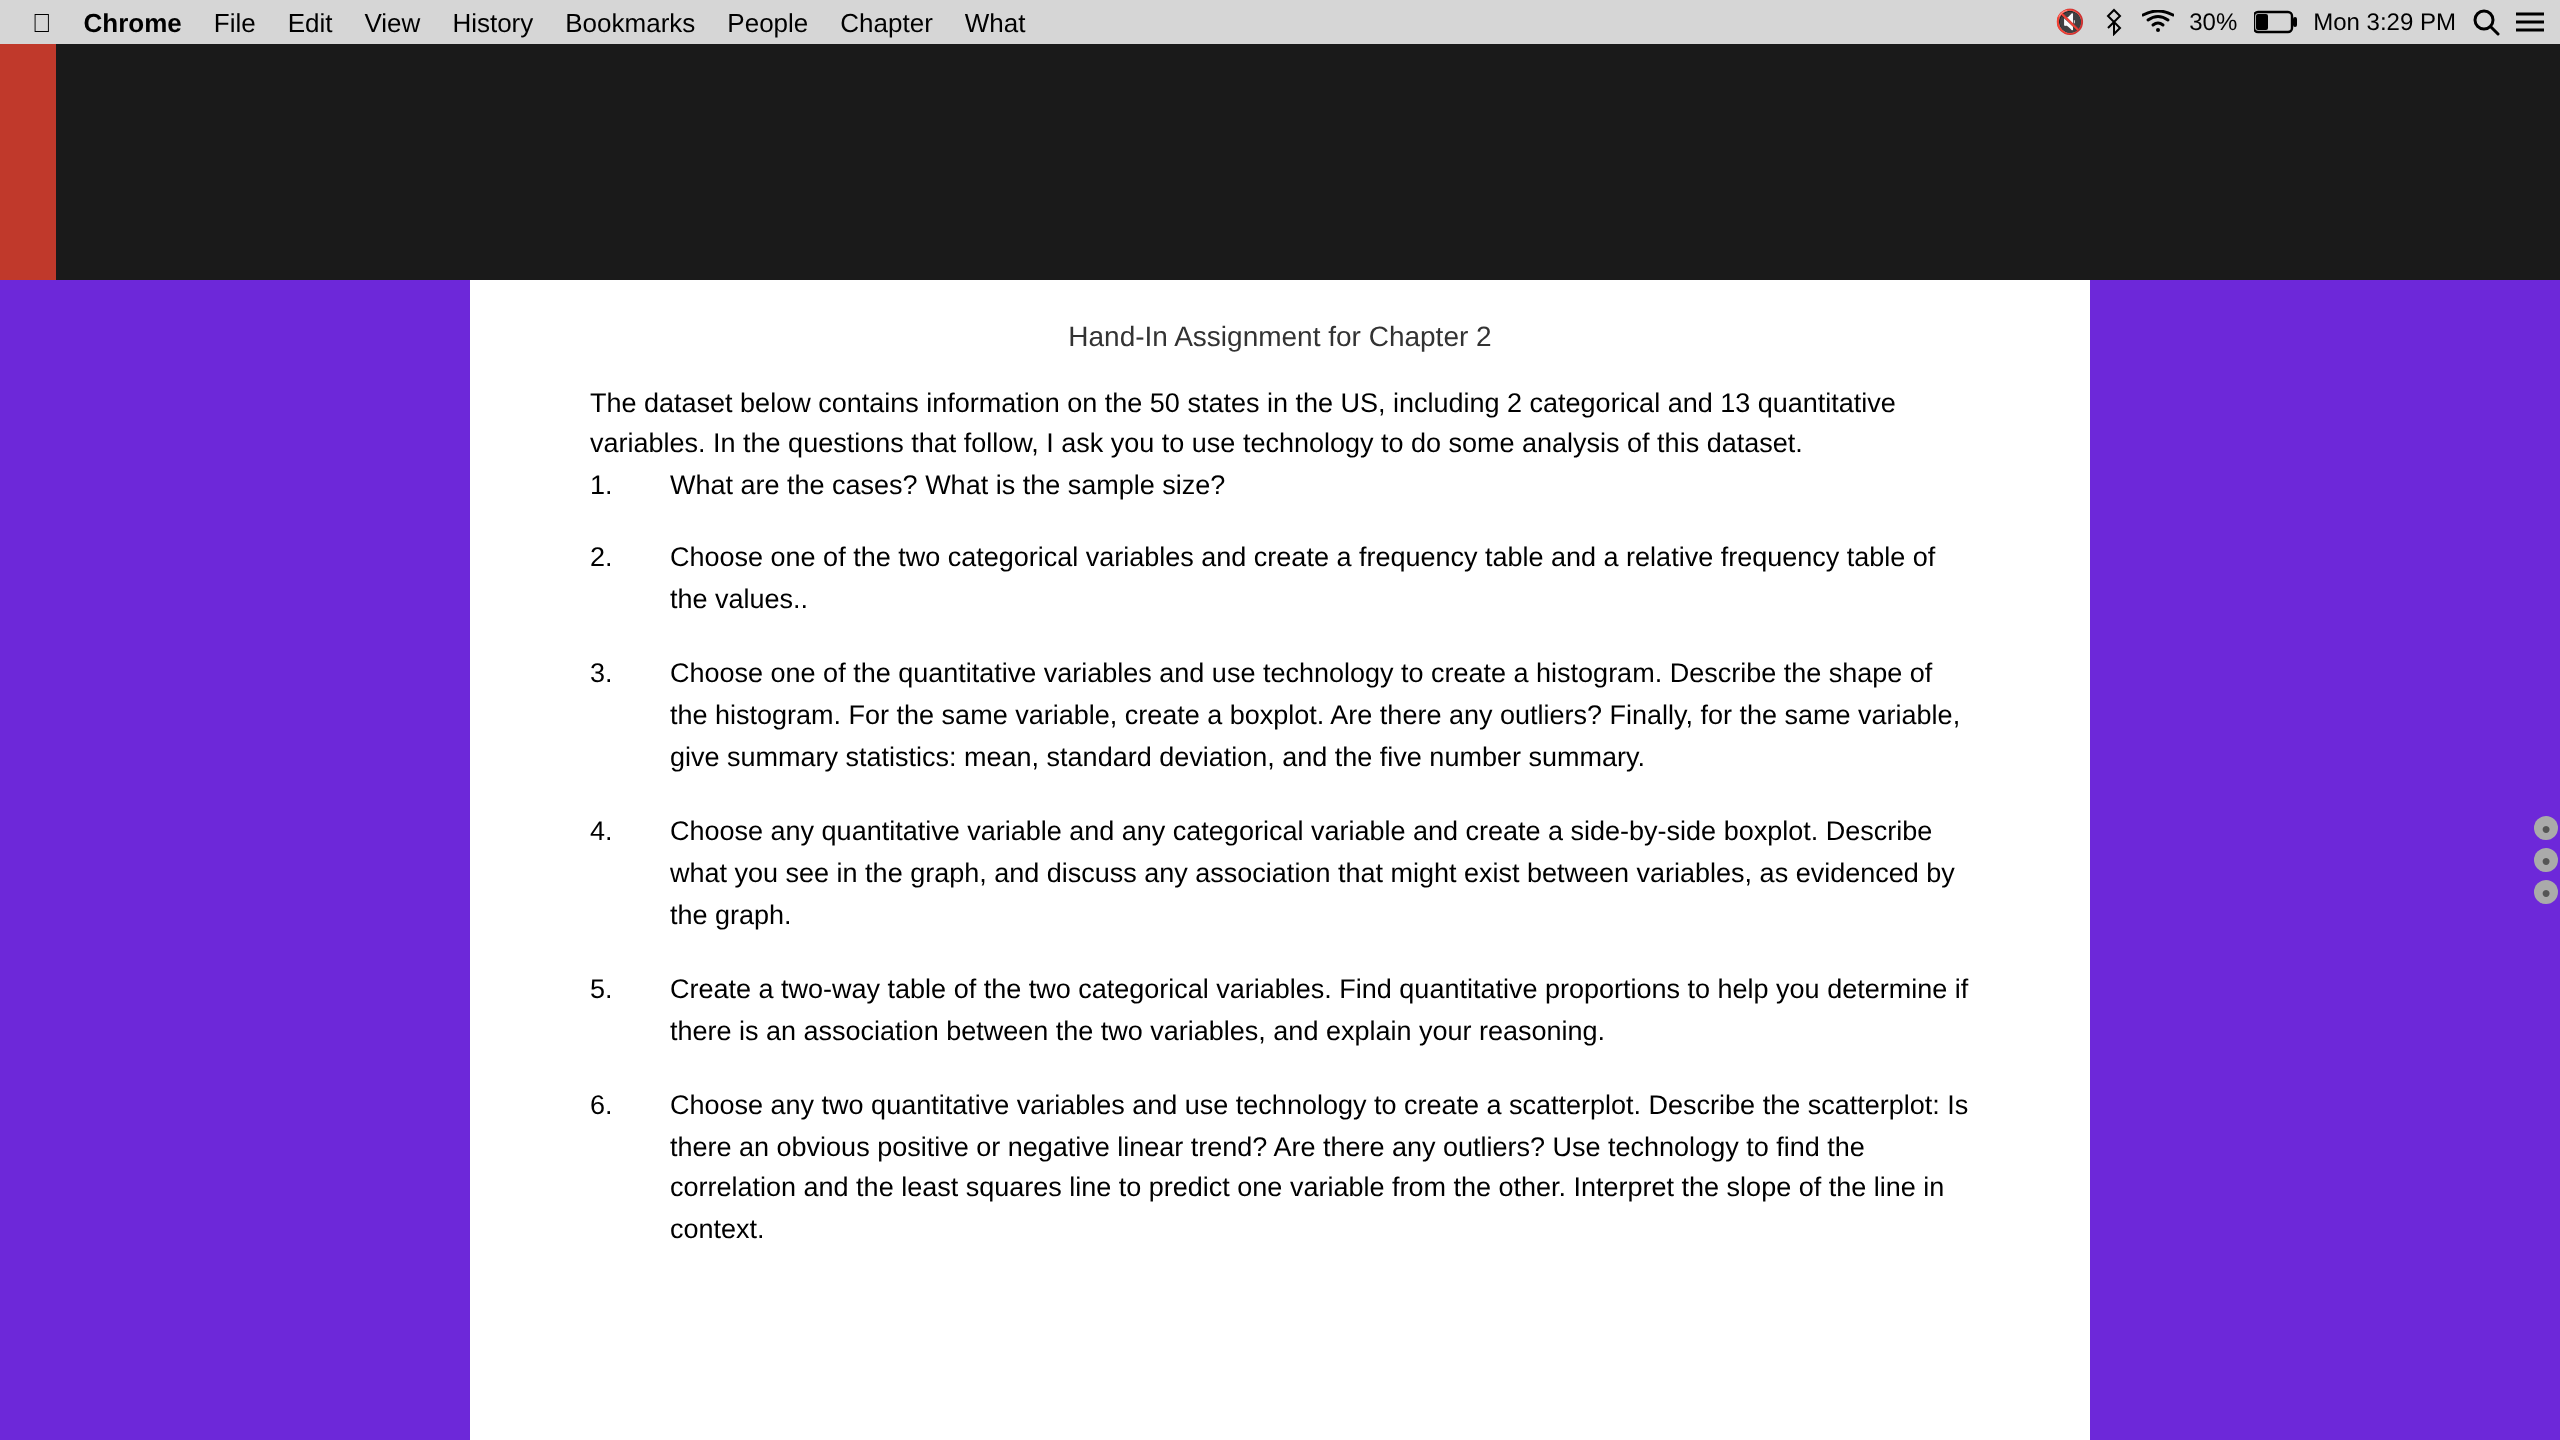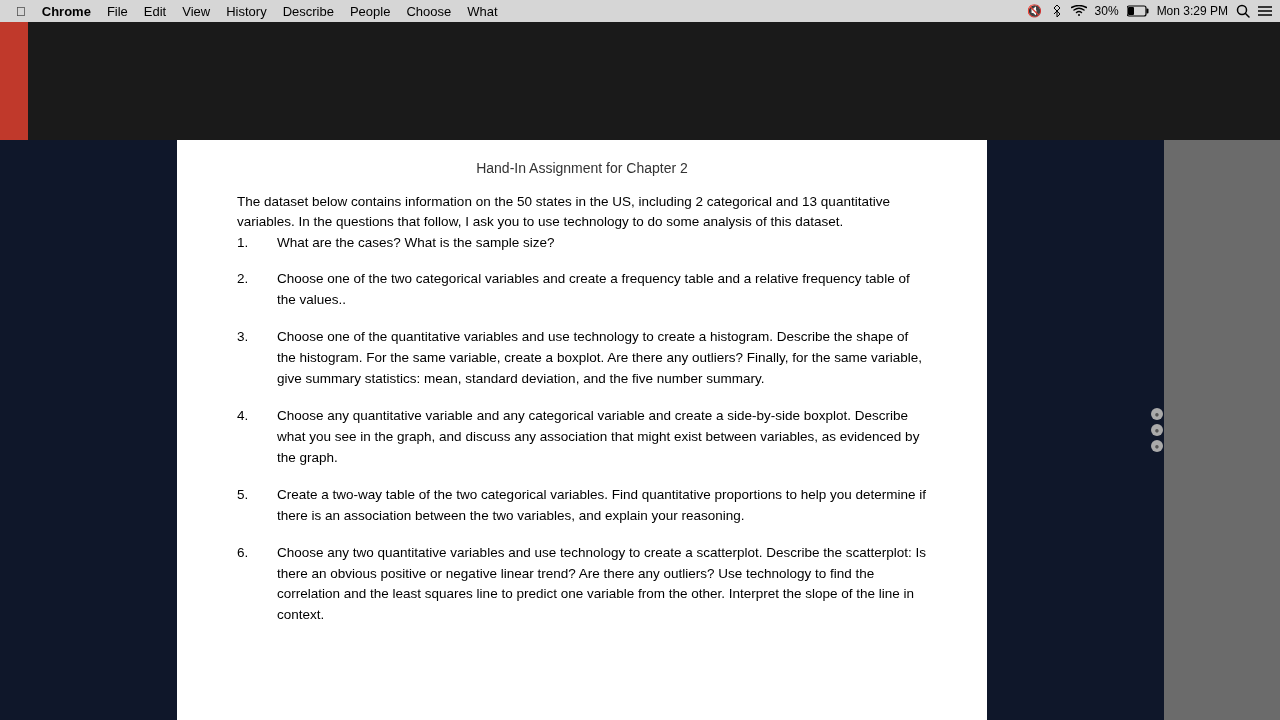--- a/index.html
+++ b/index.html
@@ -67,23 +67,23 @@
       position: absolute;
       left: 0;
       top: 0;
       width: 28px;
       height: 118px;
       background: #c0392b;
     }
 
     
     #page-wrapper {
-      width: 1164px;
+      width: 1280px;
       height: 580px;
-      background: #0f172a;
+      background: #6d28d9;
       display: flex;
       justify-content: center;
       overflow: hidden;
       position: relative;
     }
 
     #document-panel {
       width: 810px;
       background: #ffffff;
       padding: 20px 60px 20px 60px;
@@ -161,23 +161,23 @@
 </head>
 <body>
 
 <div id="menubar">
   <span class="menu-item"></span>
   <span class="menu-item bold">Chrome</span>
   <span class="menu-item">File</span>
   <span class="menu-item">Edit</span>
   <span class="menu-item">View</span>
   <span class="menu-item">History</span>
-  <span class="menu-item">Describe</span>
+  <span class="menu-item">Bookmarks</span>
   <span class="menu-item">People</span>
-  <span class="menu-item">Choose</span>
+  <span class="menu-item">Chapter</span>
   <span class="menu-item">What</span>
 
   <div class="menu-right">
     <span class="menu-right-item">🔇</span>
     <span class="menu-right-item">
       <svg width="12" height="14" viewBox="0 0 12 14" fill="black">
         <path d="M6 1 L9 4 L6 7 L9 10 L6 13 L6 7 L3 10 L6 7 L3 4 L6 1Z" stroke="black" stroke-width="1" fill="none"></path>
       </svg>
     </span>
     <span class="menu-right-item">

